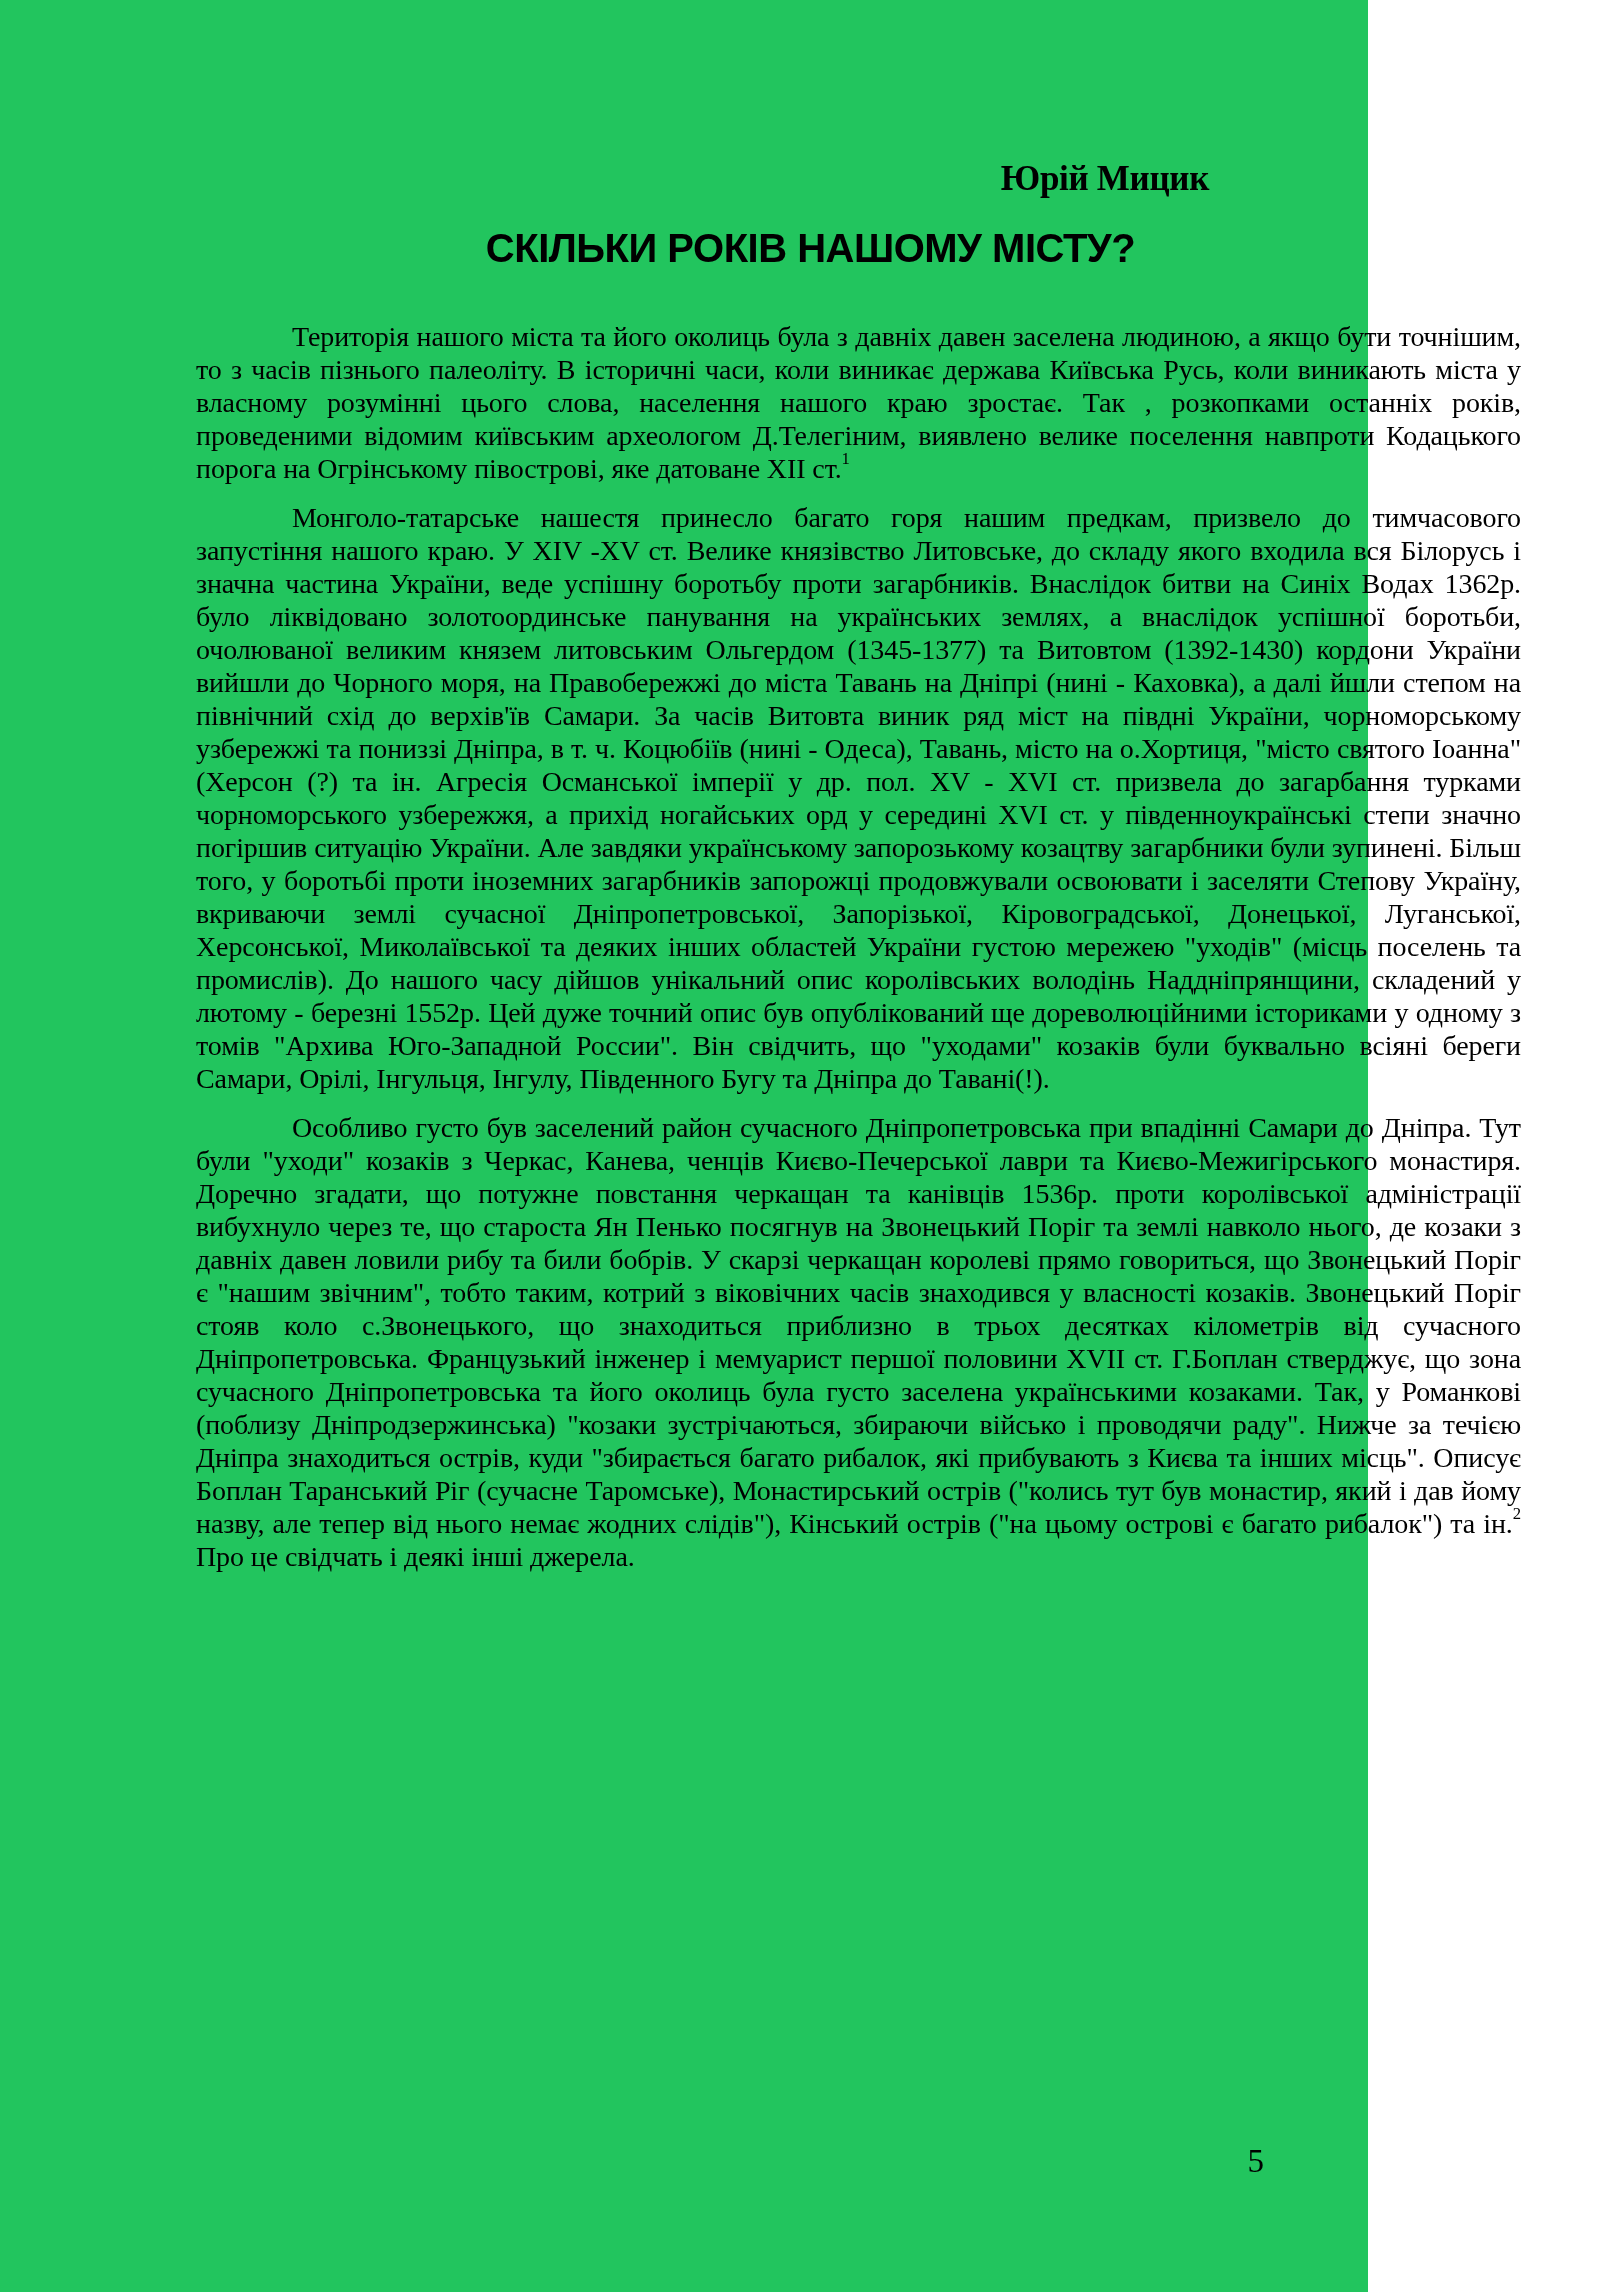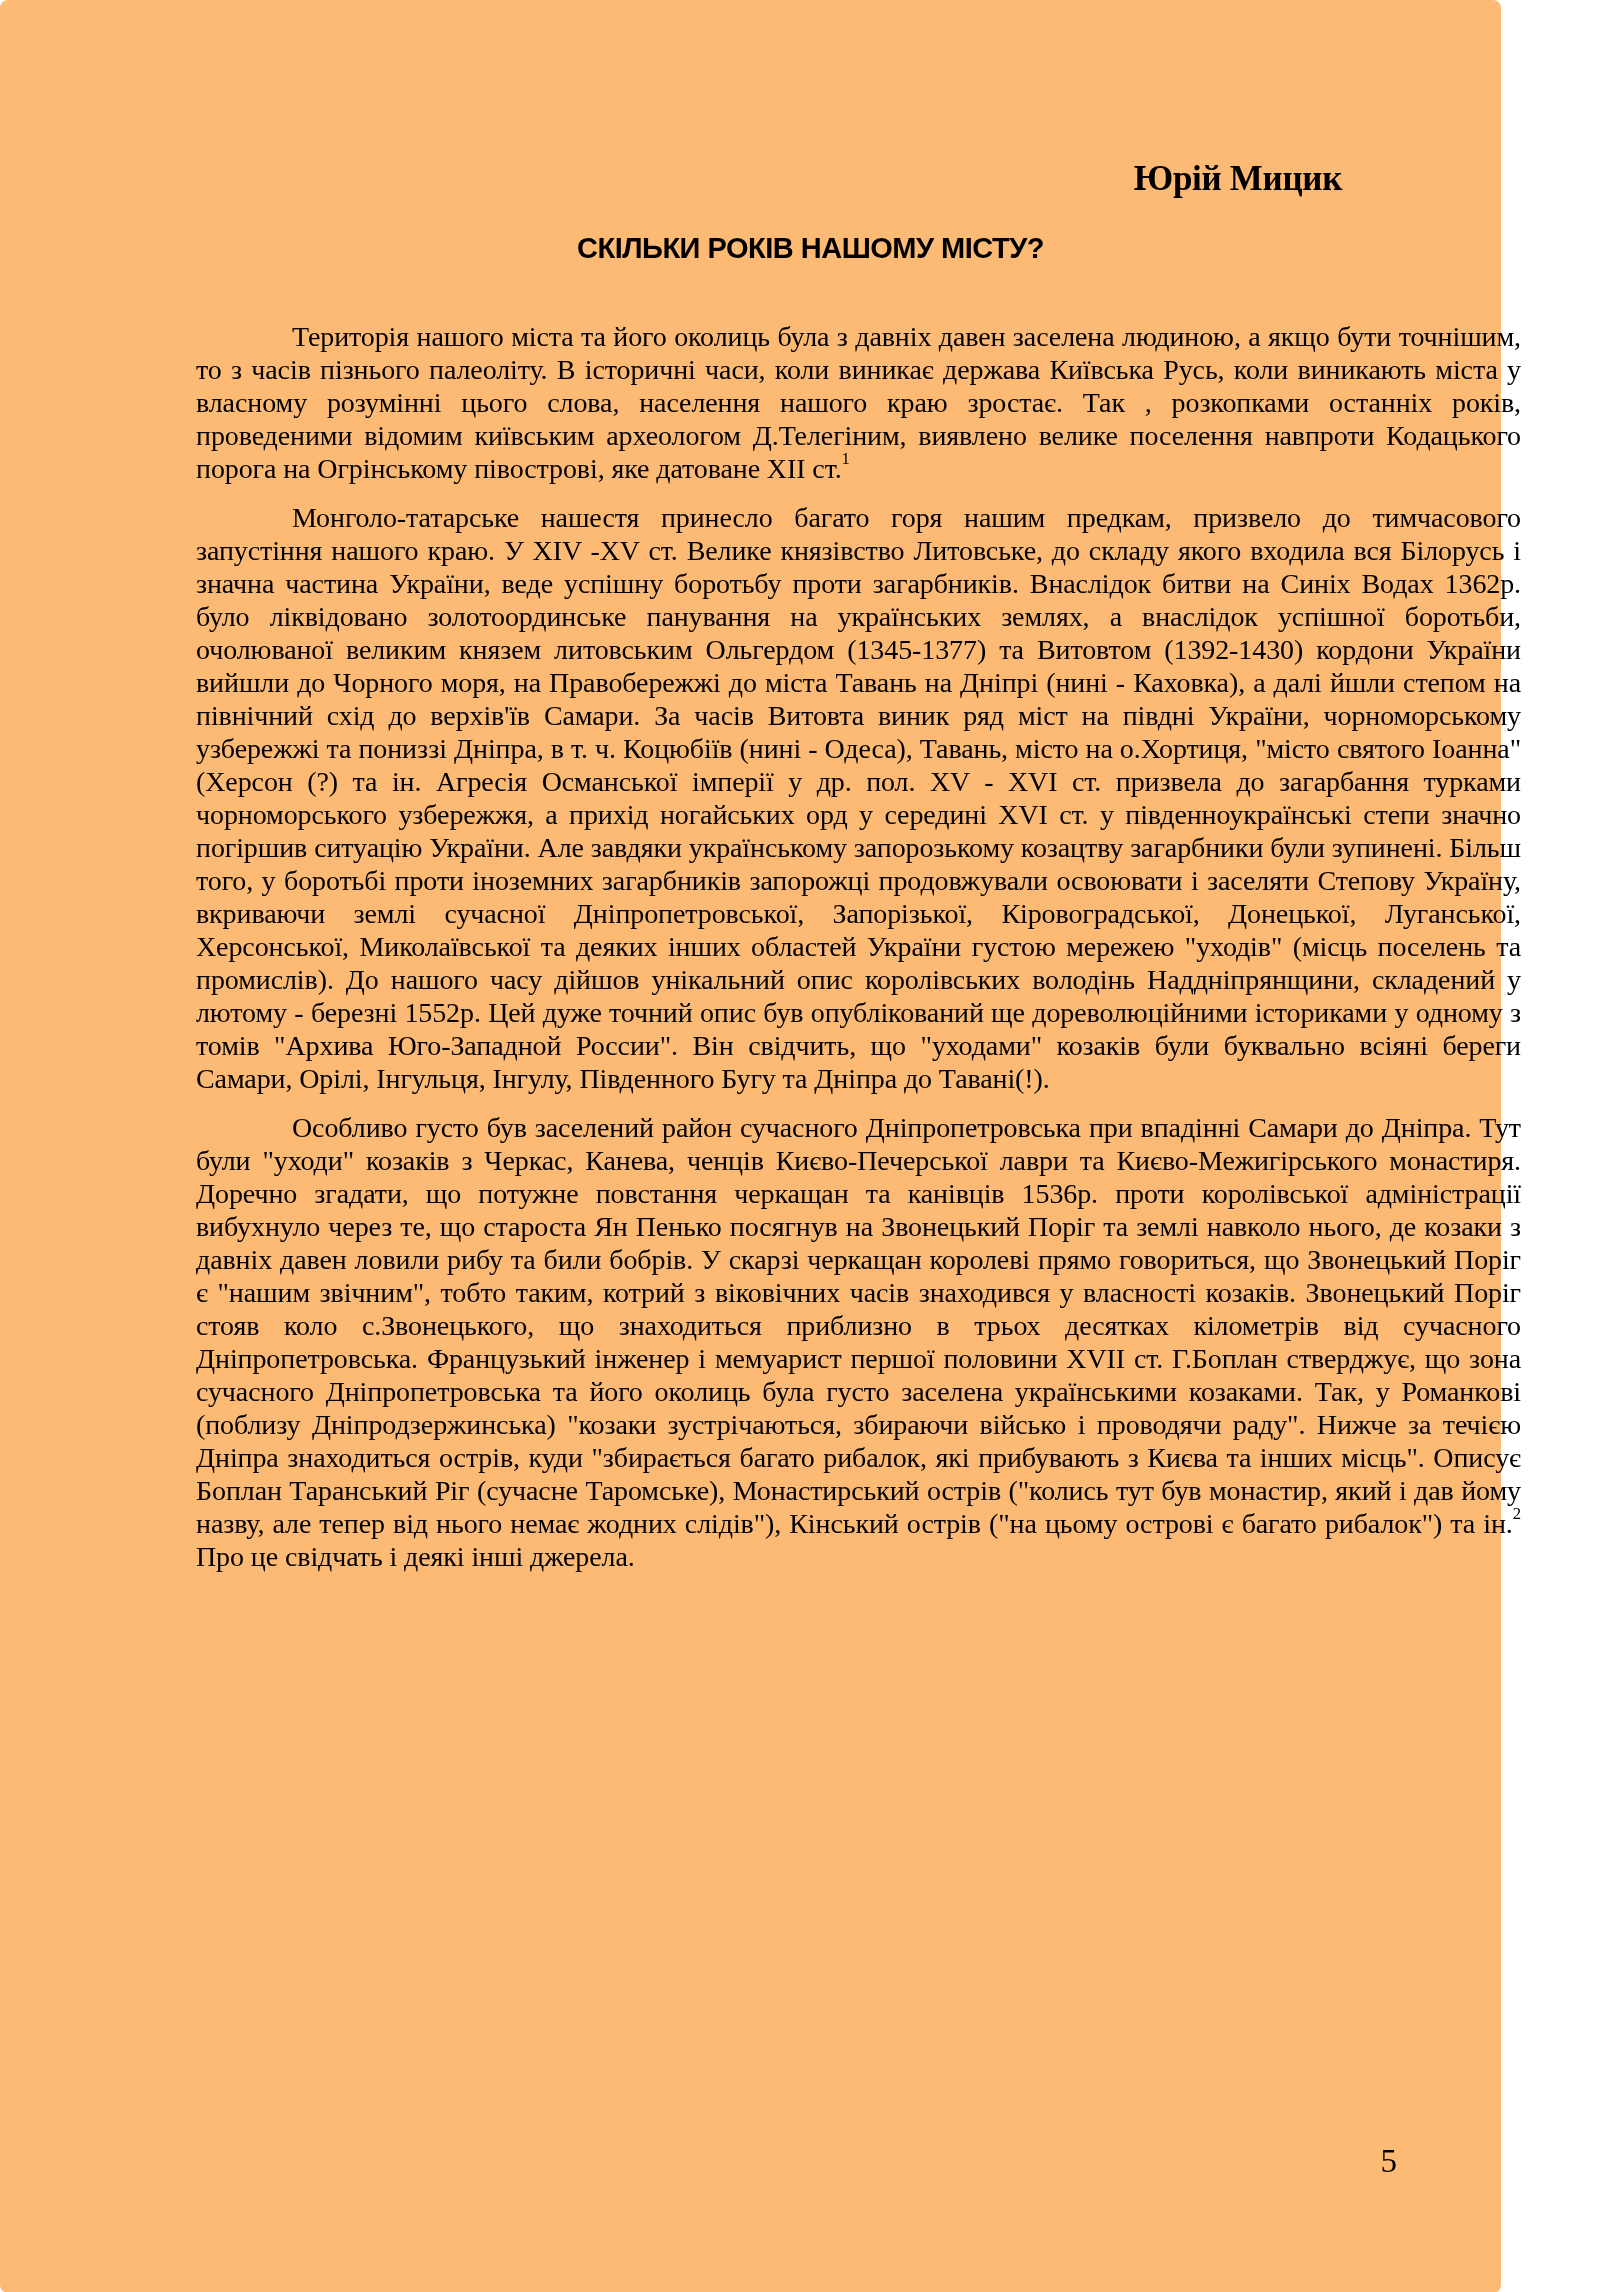--- a/index.html
+++ b/index.html
@@ -12,45 +12,44 @@
       height: 2293px;
       position: relative;
       overflow: hidden;
       color: #000000;
       font-family: "Liberation Serif", "DejaVu Serif", serif;
     }
     .page {
       position: absolute;
       left: 0;
       top: 0;
-      width: 1501px;
+      width: 1368px;
       height: 2293px;
-      background: #fdba74;
-      border-radius: 8px;
+      background: #22c55e;
     }
     .author {
       position: absolute;
       top: 159px;
       right: 159px;
       font-family: "Liberation Serif", serif;
       font-weight: bold;
       font-size: 35px;
       line-height: 39px;
       margin: 0;
       letter-spacing: -0.3px;
     }
     .title {
       position: absolute;
       top: 229px;
       left: 0;
       width: 1621px;
       text-align: center;
       font-family: "Liberation Sans", sans-serif;
       font-weight: bold;
-      font-size: 29px;
+      font-size: 40px;
       line-height: 39px;
       margin: 0;
       letter-spacing: -0.5px;
     }
     .body-text {
       position: absolute;
       top: 320px;
       left: 196px;
       width: 1325px;
     }

